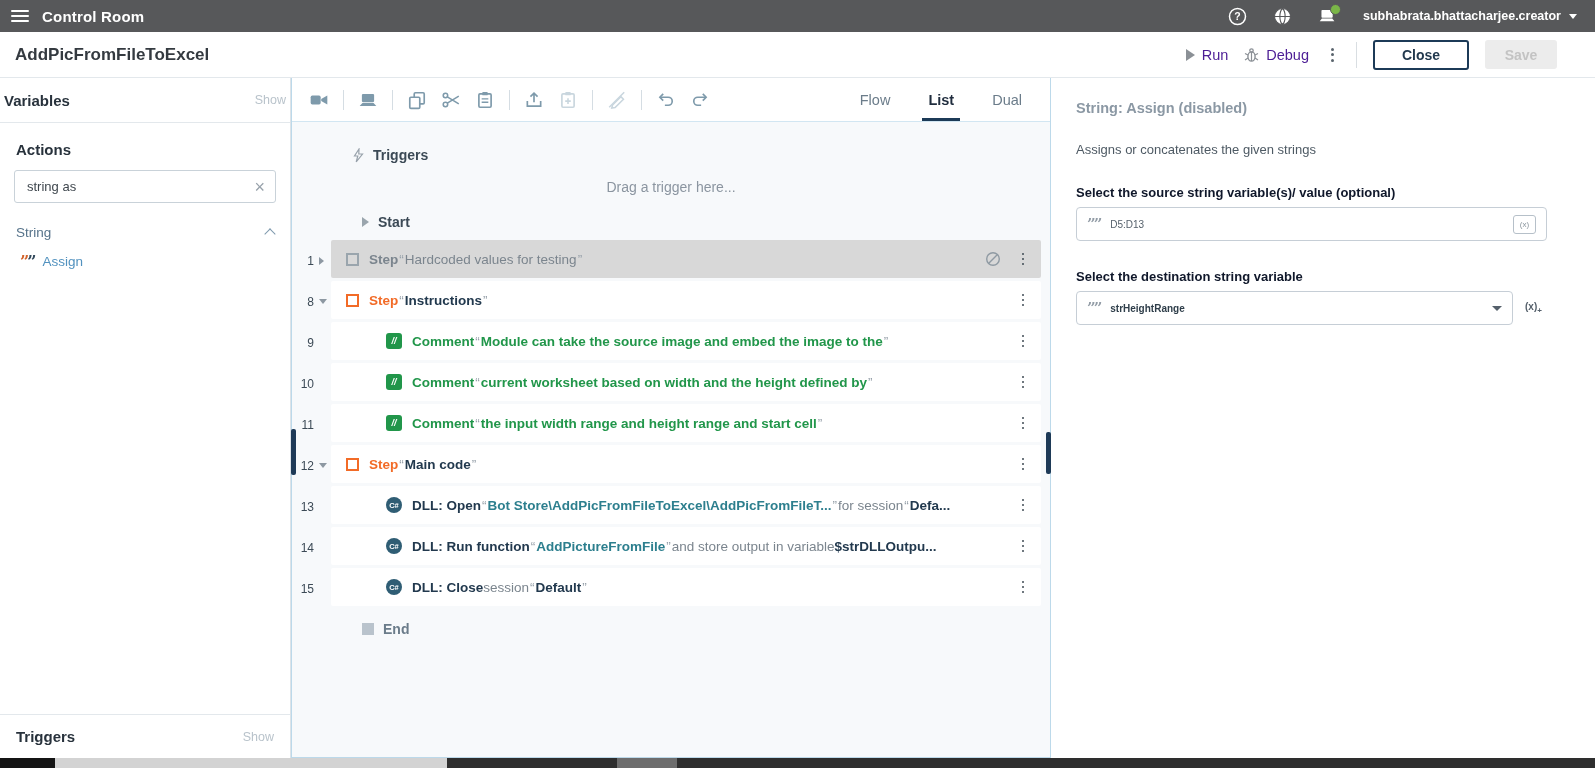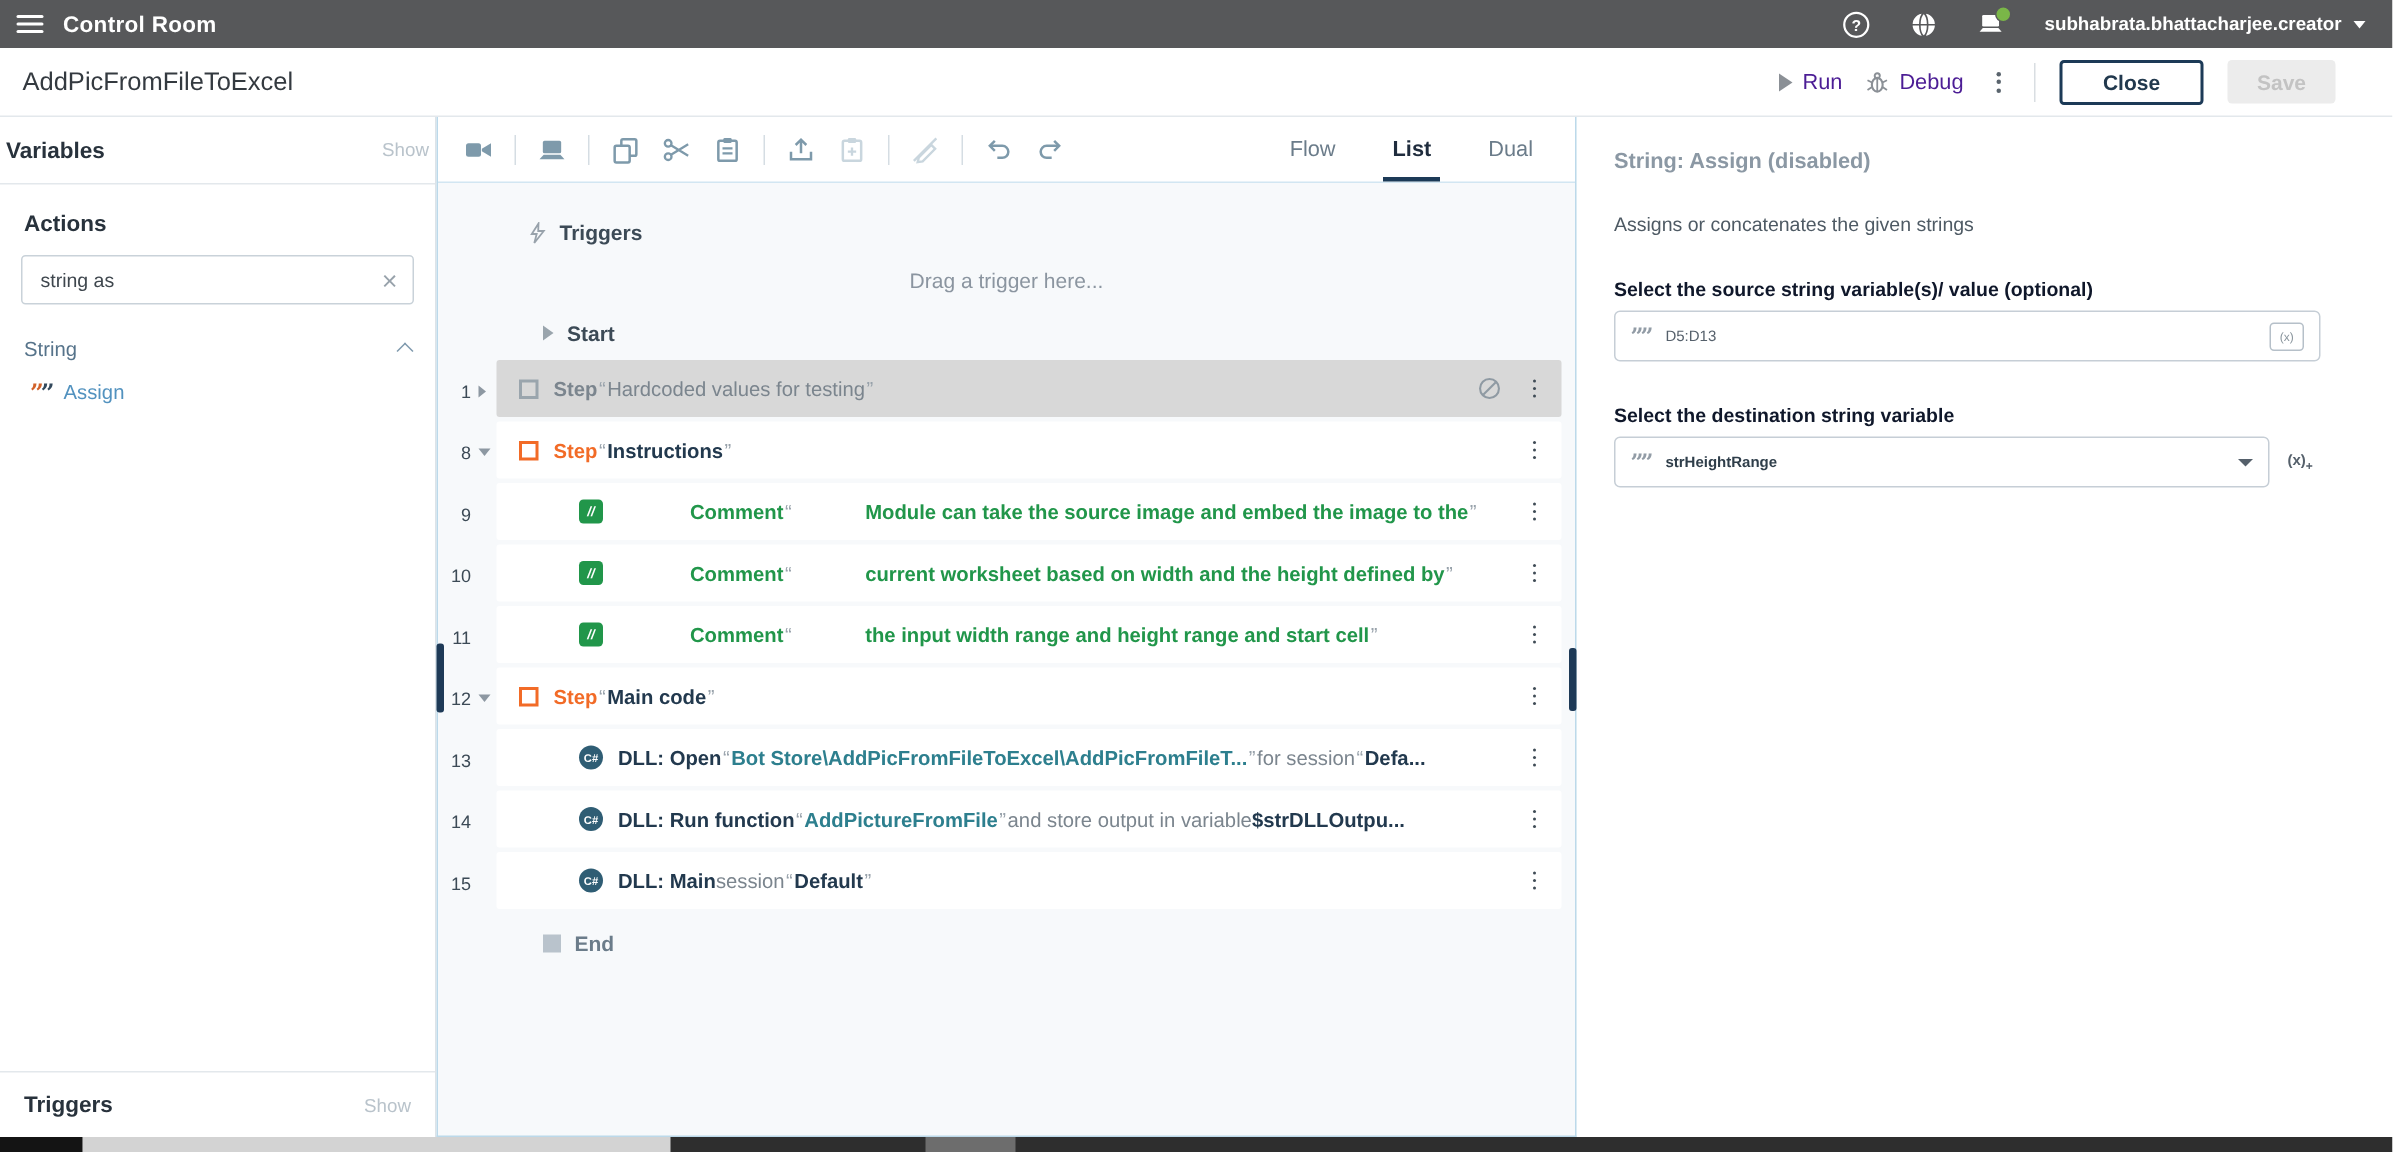--- a/index.html
+++ b/index.html
@@ -9,21 +9,21 @@
   .hamb{width:18px;height:12px;margin-left:11px;display:flex;flex-direction:column;justify-content:space-between;cursor:pointer;}
   .hamb span{display:block;height:2px;background:#fff;border-radius:1px;}
   .tb-title{font-size:15px;font-weight:bold;margin-left:13px;letter-spacing:.2px;}
   .tb-right{margin-left:auto;display:flex;align-items:center;gap:26px;padding-right:18px;}
   .tb-ic{width:19px;height:19px;display:flex;align-items:center;justify-content:center;position:relative;cursor:pointer;}
   .tb-user{display:flex;align-items:center;gap:8px;font-size:12.5px;font-weight:bold;cursor:pointer;}
   .caret-w{width:0;height:0;border-left:4.5px solid transparent;border-right:4.5px solid transparent;border-top:5px solid #fff;}
   .badge{position:absolute;top:-3px;right:-4px;width:9px;height:9px;border-radius:50%;background:#7ab648;border:1px solid #57585a;}
   
   .dochdr{position:absolute;left:0;top:32px;width:1595px;height:46px;background:#fff;border-bottom:1px solid #e3e8ec;display:flex;align-items:center;box-sizing:border-box;}
-  .doc-title{font-size:17px;font-weight:normal;color:#343a40;margin-left:15px;}
+  .doc-title{font-size:17px;font-weight:bold;color:#343a40;margin-left:15px;}
   .hdr-right{margin-left:auto;display:flex;align-items:center;padding-right:38px;gap:16px;}
   .hbtn{display:flex;align-items:center;gap:7px;color:#4c1d95;font-size:14.5px;cursor:pointer;}
   .play-tri{width:0;height:0;border-top:6px solid transparent;border-bottom:6px solid transparent;border-left:9px solid #8b9096;}
   .kebab{display:flex;flex-direction:column;gap:2.5px;padding:2px 6px;cursor:pointer;}
   .kebab i{width:3px;height:3px;border-radius:50%;background:#5a646d;}
   .vdiv{width:1px;height:26px;background:#d9dee2;}
   .btn-close{min-width:96px;height:30px;border:2px solid #1c3a57;border-radius:3px;background:#fff;color:#22394e;font-weight:bold;font-size:14px;display:flex;align-items:center;justify-content:center;box-sizing:border-box;cursor:pointer;}
   .btn-save{min-width:72px;height:29px;border:none;border-radius:3px;background:#ececec;color:#c3c3c3;font-weight:bold;font-size:14px;display:flex;align-items:center;justify-content:center;cursor:default;}
   
   .sidebar{position:absolute;left:0;top:78px;width:291px;height:680px;background:#fff;border-right:1px solid #dde3e8;box-sizing:border-box;}
@@ -78,21 +78,21 @@
   .ic-msg:before{content:"";position:absolute;left:2px;top:2px;width:6px;height:3px;background:#fff;}
   .ic-msg:after{content:"";position:absolute;left:2px;top:7px;width:12px;height:2px;background:#fff;opacity:.85;}
   .trail{position:absolute;right:14px;top:0;height:100%;display:flex;align-items:center;gap:18px;}
   .kdots{display:flex;flex-direction:column;gap:2.5px;padding:3px;cursor:pointer;}
   .kdots i{width:2.5px;height:2.5px;border-radius:50%;background:#3f4b55;}
   
   .sb2{font-weight:bold;color:#22394e;}
   .sg{color:#7b858e;}
   .sgb{font-weight:bold;color:#7b858e;}
   .so{font-weight:bold;color:#f26b27;}
-  .sgr{font-weight:bold;color:#21964a;margin-left:48px;}
+  .sgr{font-weight:bold;color:#21964a;}
   .st{font-weight:bold;color:#2d7f8e;}
   .sq{color:#98a2ab;margin:0 1px;}
   
   .thumbL{position:absolute;left:-1px;top:307px;width:5px;height:46px;background:#1e3a57;border-radius:2px;}
   .thumbR{position:absolute;right:-1px;top:310px;width:5px;height:42px;background:#1e3a57;border-radius:2px;}
   
   .rightp{position:absolute;left:1052px;top:78px;width:543px;height:680px;background:#fff;box-sizing:border-box;padding:0 24px;}
   .rp-title{font-size:14.5px;font-weight:bold;color:#8b98a4;margin-top:22px;}
   .rp-desc{font-size:13px;color:#4e5a64;margin-top:26px;}
   .rp-label{font-size:13px;font-weight:bold;color:#0f172a;margin-top:28px;}
@@ -484,21 +484,21 @@
         </div>
         <div class="lrow">
           <div class="gut">
             <span class="gnum">15</span>
             <span class="cv"></span>
           </div>
           <div class="card ind">
             <span class="rowic">
               <span class="ic-dll">C#</span>
             </span>
-            <span class="sb2">DLL: Main </span>
+            <span class="sb2">DLL: Close </span>
             <span class="sg">session </span>
             <span class="sq">“</span>
             <span class="sb2">Default</span>
             <span class="sq">”</span>
             <span class="trail">
               <span class="kdots">
                 <i></i>
                 <i></i>
                 <i></i>
               </span>

